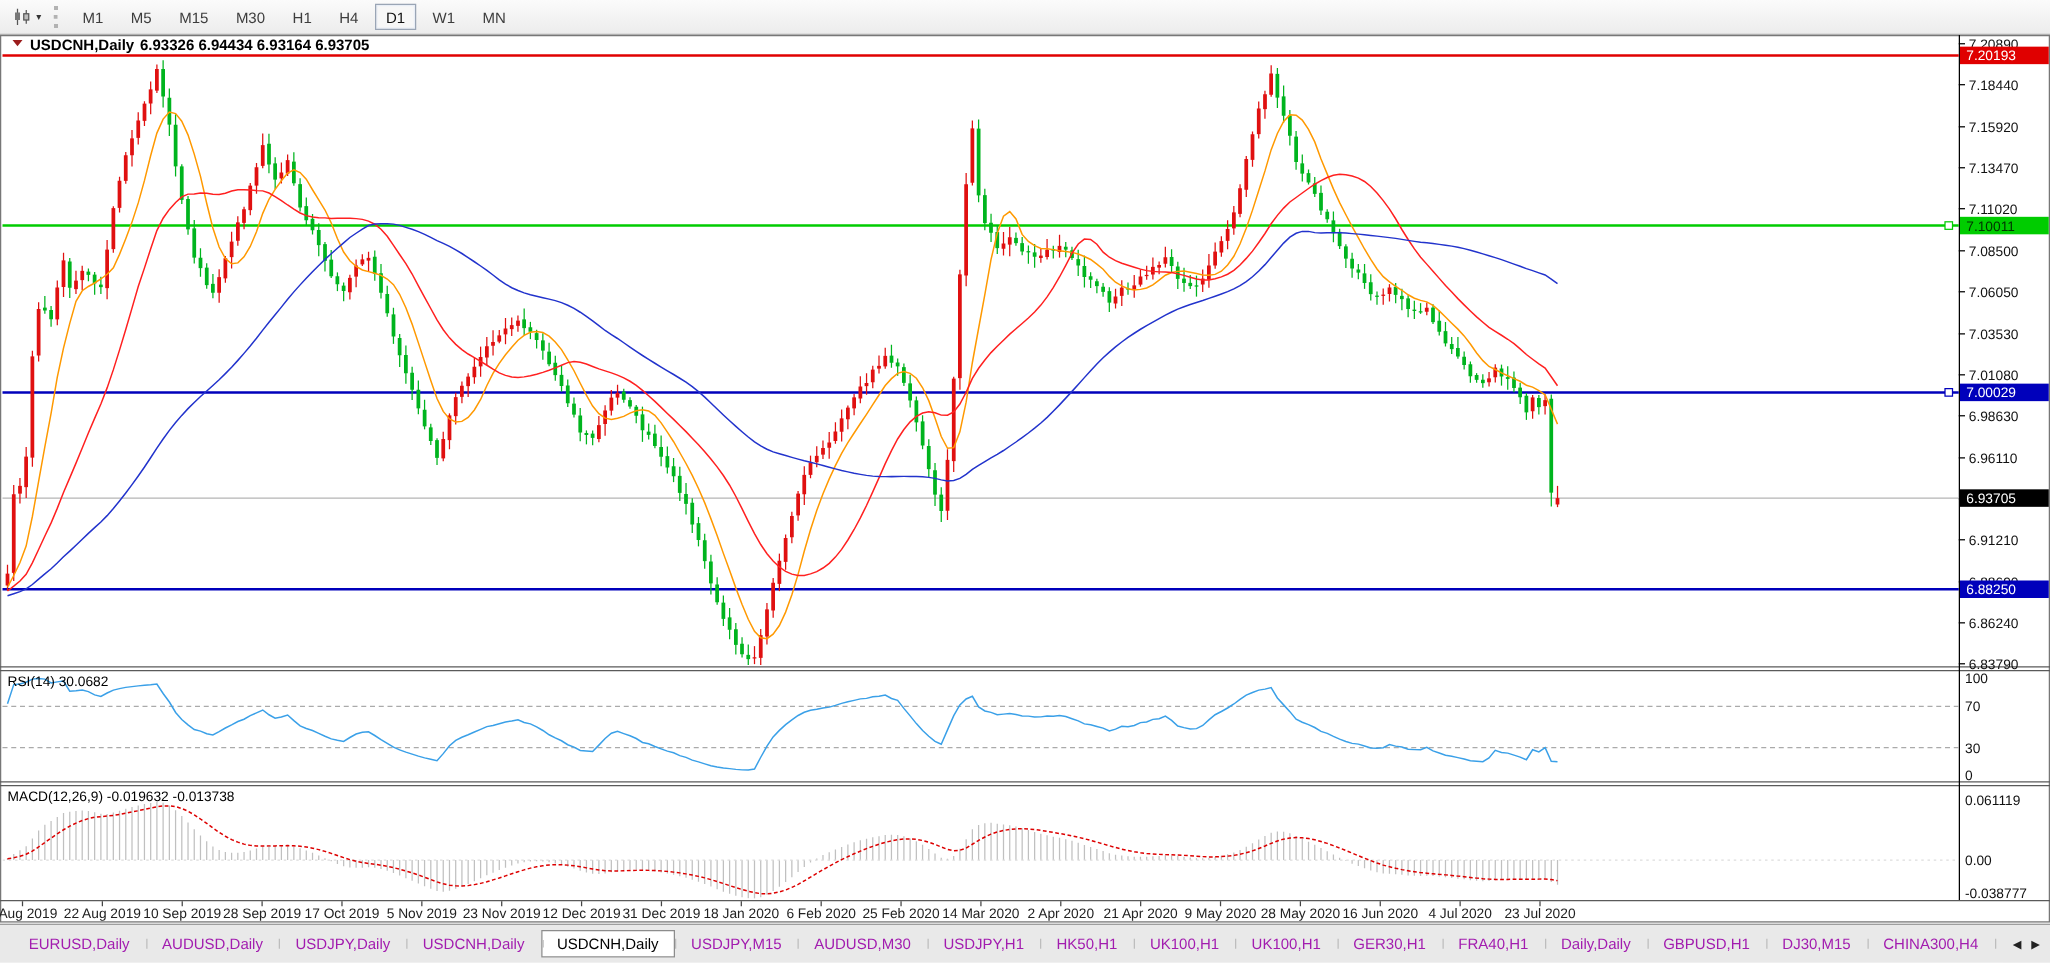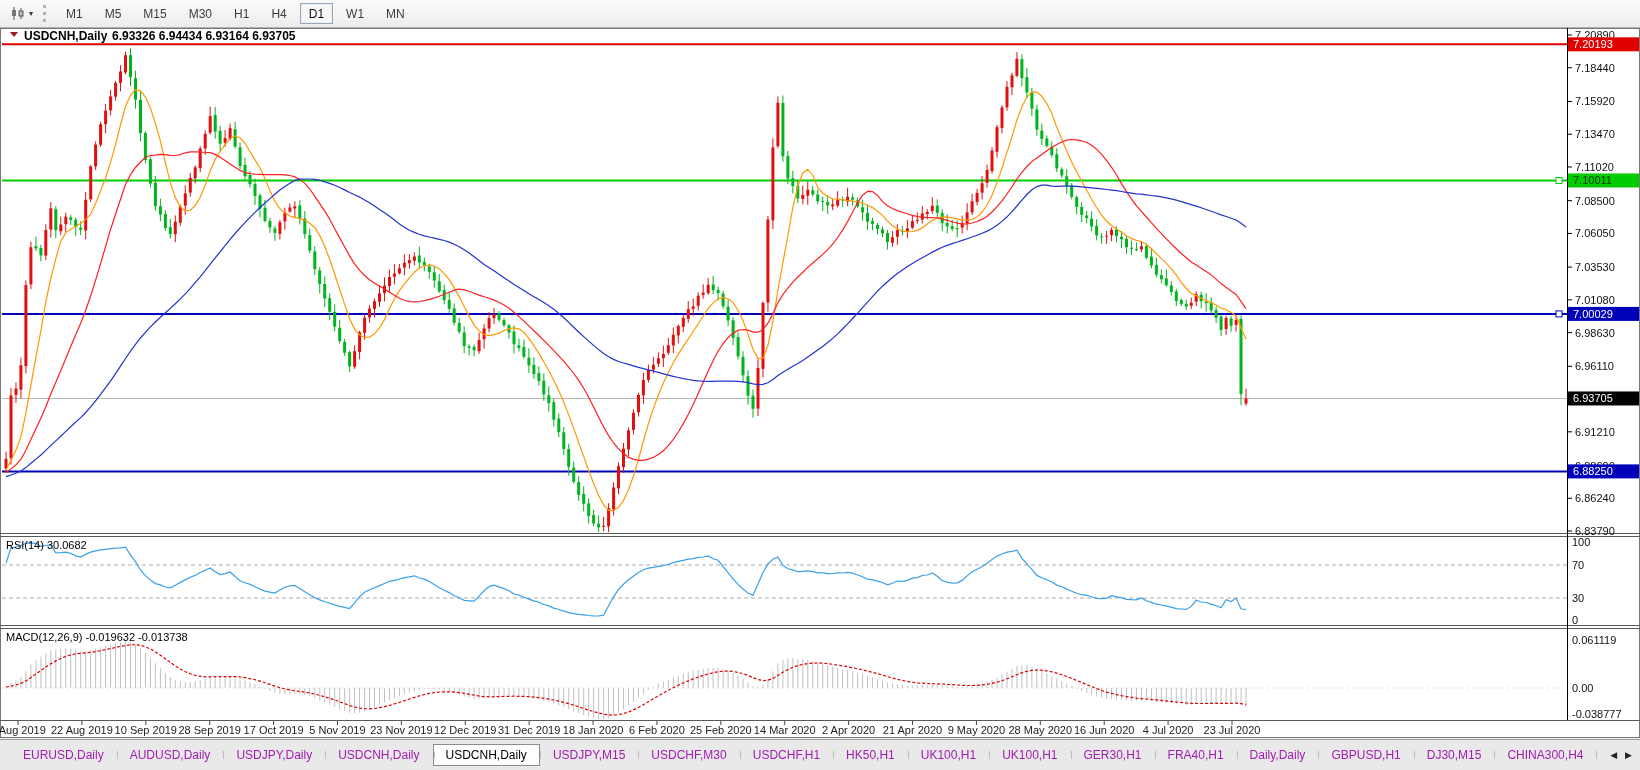--- a/index.html
+++ b/index.html
@@ -961,22 +961,22 @@
   </svg>
 
 <div id="tabbar">
   <div id="tabs-container" style="display:flex;align-items:center">
       <div class="tab">EURUSD,Daily</div>
       <div class="tab">AUDUSD,Daily</div>
       <div class="tab">USDJPY,Daily</div>
       <div class="tab">USDCNH,Daily</div>
       <div class="tab active">USDCNH,Daily</div>
       <div class="tab">USDJPY,M15</div>
-      <div class="tab">USDCHF,M30</div>
-      <div class="tab">USDCHF,H1</div>
+      <div class="tab">AUDUSD,M30</div>
+      <div class="tab">USDJPY,H1</div>
       <div class="tab">HK50,H1</div>
       <div class="tab">UK100,H1</div>
       <div class="tab">UK100,H1</div>
       <div class="tab">GER30,H1</div>
       <div class="tab">FRA40,H1</div>
       <div class="tab">Daily,Daily</div>
       <div class="tab">GBPUSD,H1</div>
       <div class="tab">DJ30,M15</div>
       <div class="tab">CHINA300,H4</div>
       <div class="tab">USOil,H4</div>

